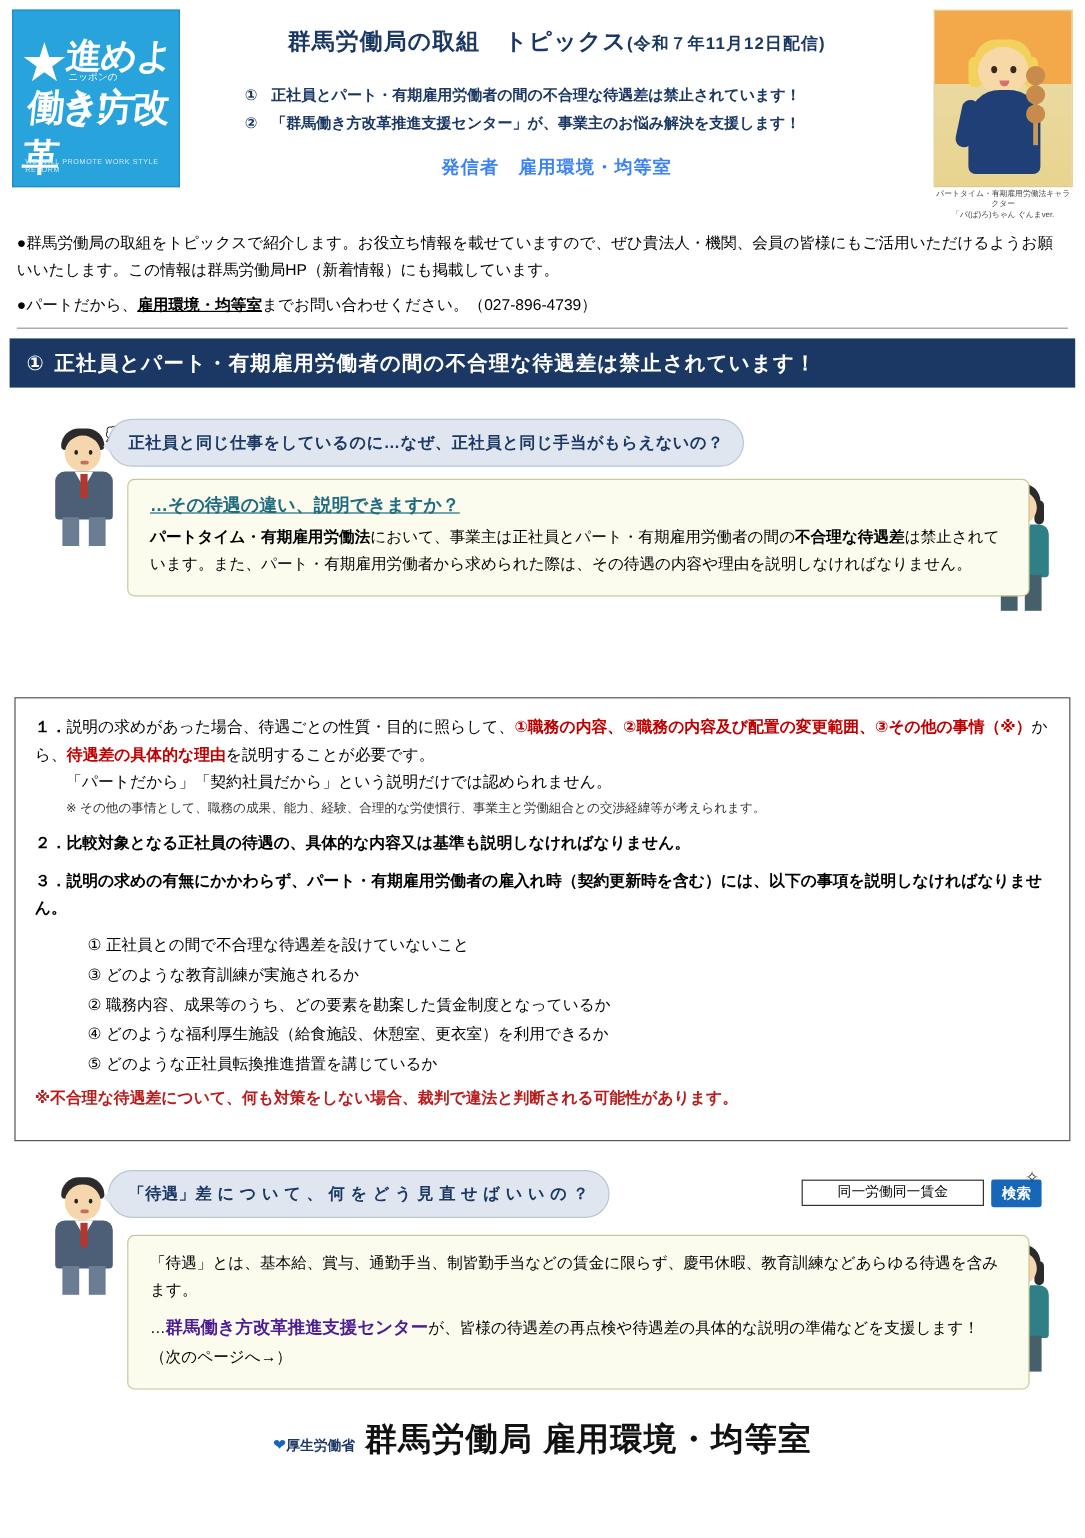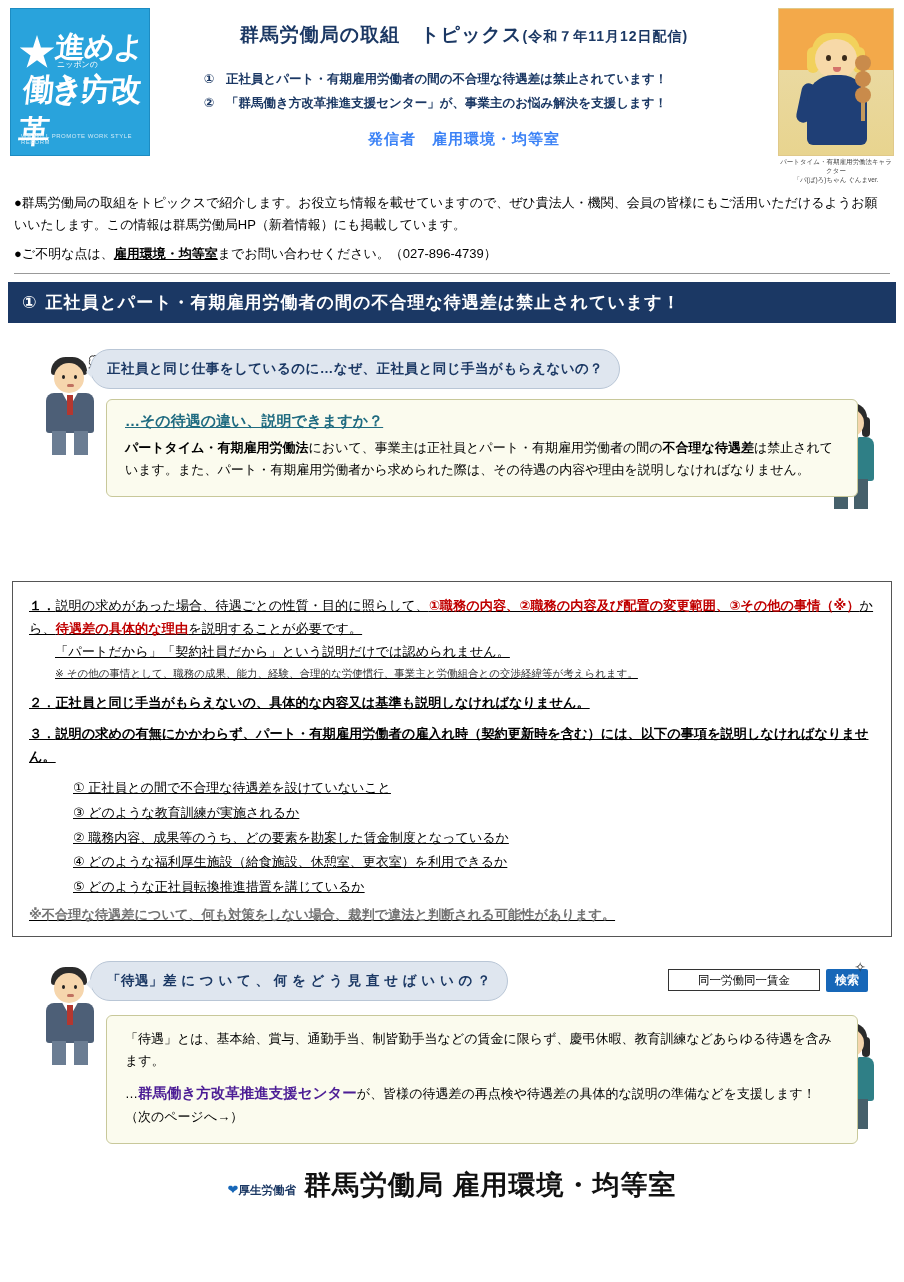--- a/index.html
+++ b/index.html
@@ -181,29 +181,28 @@
   .a-board { position:absolute; left:-2px; top:48px; width:20px; height:26px; background:#fff; border:1px solid #999; }
   .a-board-l { position:absolute; left:1px; top:53px; width:14px; height:2px; background:#bbb; }
   .a-board-l2 { position:absolute; left:1px; top:58px; width:14px; height:2px; background:#bbb; }
   .a-board-l3 { position:absolute; left:1px; top:63px; width:14px; height:2px; background:#bbb; }
   .a-leg1 { position:absolute; left:16px; top:76px; width:14px; height:30px; background:#46606b; }
   .a-leg2 { position:absolute; left:36px; top:76px; width:14px; height:30px; background:#46606b; }
   
   .framed {
     margin: 14px 12px 0 12px;
     border: 1.5px solid #555;
-    padding: 12px 16px 12px 16px;
-    text-decoration: underline;
+    padding: 12px 16px 26px 16px;
   }
   .fi { font-size: 13.2px; line-height: 1.75; margin-bottom: 8px; }
   .fi .lead { font-weight: bold; }
   .red { color: #c00000; }
   .note { font-size: 10.5px; color:#333; margin: -4px 0 10px 26px; }
   .sub-list { margin: 6px 0 2px 44px; font-size: 13px; line-height: 1.9; }
-  .warn { color:#737373; font-weight:bold; font-size:13.2px; margin-top:6px; }
+  .warn { color:#b91c1c; font-weight:bold; font-size:13.2px; margin-top:6px; }
   
   .search-row {
     position: absolute; right: 26px; top: 8px;
     display: flex; align-items: center;
   }
   .search-box {
     width: 152px; height: 22px;
     border: 1px solid #333; background:#fff;
     font-size: 11.5px; text-align:center; line-height: 20px;
   }
@@ -270,21 +269,21 @@
       <div class="ch-b3"></div>
     </div>
     <div class="chara-cap" style="white-space:pre-line;">パートタイム・有期雇用労働法キャラクター
 「パ(ぱ)ろ)ちゃん ぐんまver.</div>
   </div>
 </div>
 
 <div class="intro">
   <p>●群馬労働局の取組をトピックスで紹介します。お役立ち情報を載せていますので、ぜひ貴法人・機関、会員の皆様にもご活用いただけるようお願いいたします。この情報は群馬労働局HP（新着情報）にも掲載しています。</p>
   <p>
-    <span>●ご不明な点は、</span><span class="u-bold">雇用環境・均等室</span><span>までお問い合わせください。（027-896-4739）</span>
+    <span>●パートだから、</span><span class="u-bold">雇用環境・均等室</span><span>までお問い合わせください。（027-896-4739）</span>
   </p>
 </div>
 <hr class="hr-thin">
 
 <div class="sec-bar">
   <span class="circ">①</span><span>正社員とパート・有期雇用労働者の間の不合理な待遇差は禁止されています！</span>
 </div>
 
 <div class="block" style="margin-top:26px; min-height:218px;">
   <div class="person" style="left:28px; top:6px;">
@@ -330,21 +329,21 @@
 
 <div class="framed">
 
   <div class="fi">
     <span class="lead">１．</span><span>説明の求めがあった場合、待遇ごとの性質・目的に照らして、</span><b class="red">①職務の内容、②職務の内容及び配置の変更範囲、③その他の事情（※）</b><span>から、</span><b class="red">待遇差の具体的な理由</b><span>を説明することが必要です。</span>
     <div style="margin-left:26px;">「パートだから」「契約社員だから」という説明だけでは認められません。</div>
   </div>
   <div class="note">※ その他の事情として、職務の成果、能力、経験、合理的な労使慣行、事業主と労働組合との交渉経緯等が考えられます。</div>
 
   <div class="fi">
-    <span class="lead">２．</span><b>正社員と同じ手当がもらえないの、具体的な内容又は基準も説明しなければなりません。</b>
+    <span class="lead">２．</span><b>比較対象となる正社員の待遇の、具体的な内容又は基準も説明しなければなりません。</b>
   </div>
 
   <div class="fi">
     <span class="lead">３．</span><b>説明の求めの有無にかかわらず、パート・有期雇用労働者の雇入れ時（契約更新時を含む）には、以下の事項を説明しなければなりません。</b>
   </div>
 
   <div class="sub-list">
     <div>① 正社員との間で不合理な待遇差を設けていないこと</div>
     <div>③ どのような教育訓練が実施されるか</div>
     <div>② 職務内容、成果等のうち、どの要素を勘案した賃金制度となっているか</div>

